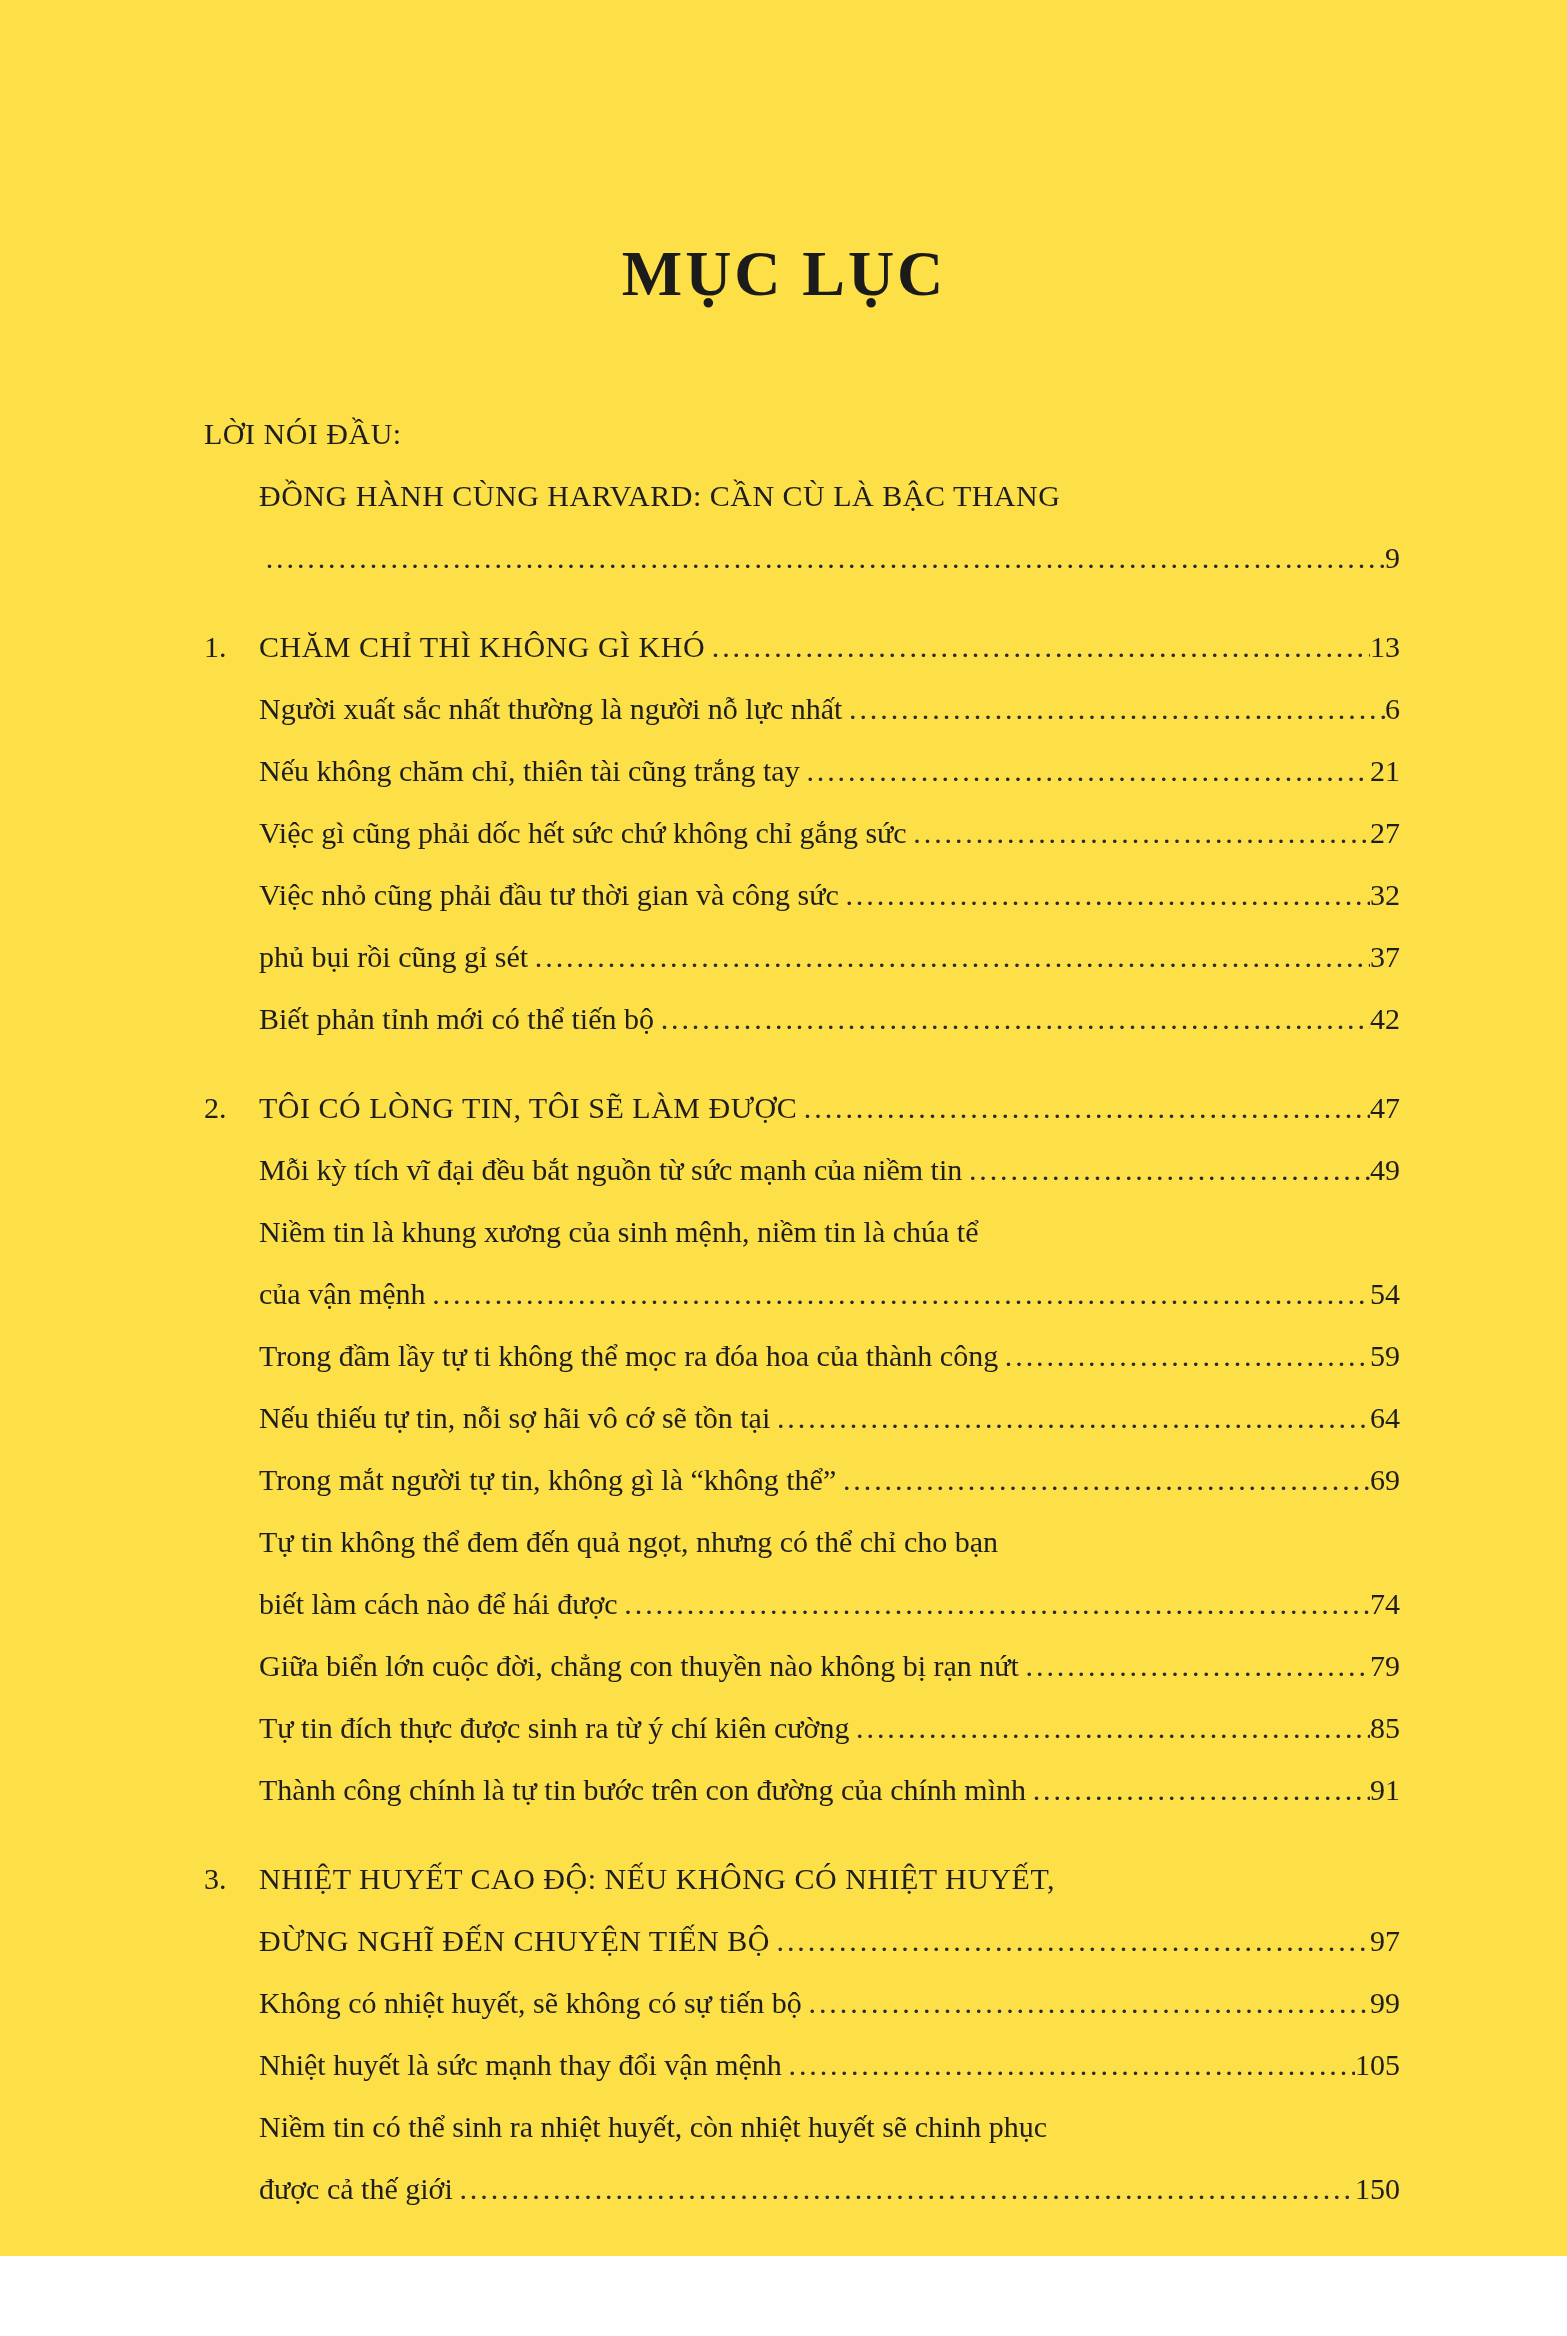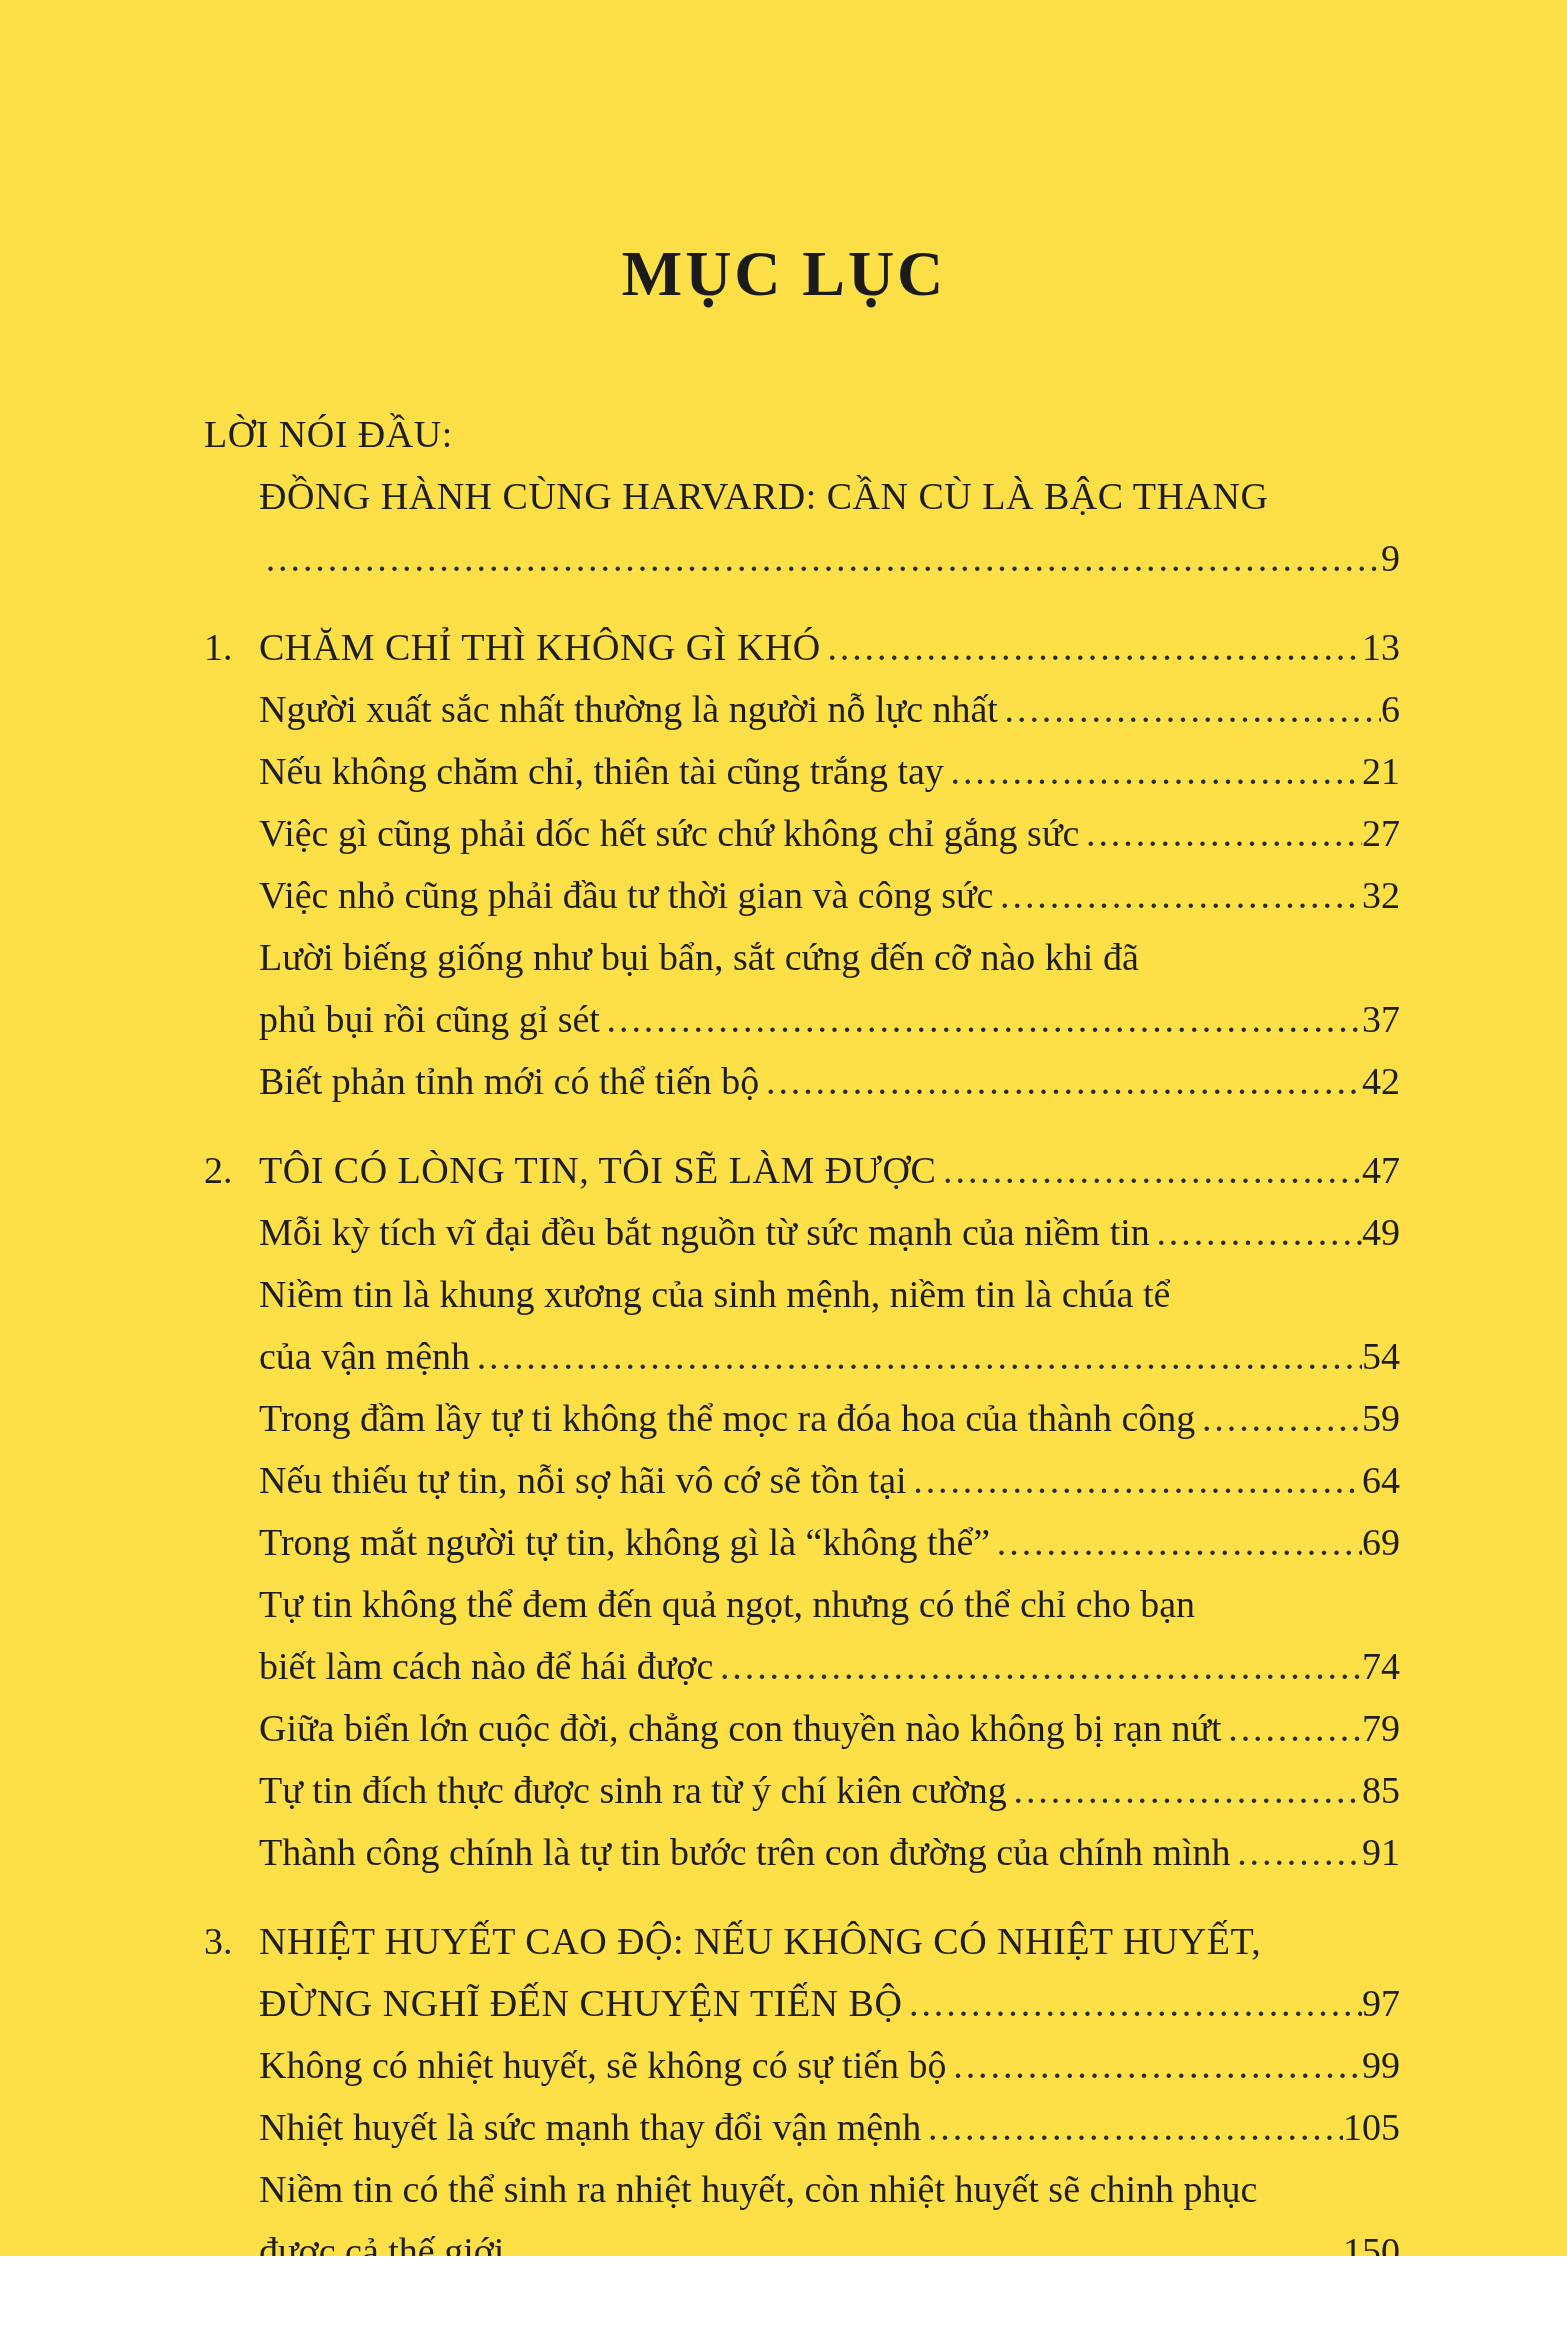--- a/index.html
+++ b/index.html
@@ -24,21 +24,21 @@
     text-align: center;
     font-size: 64px;
     font-weight: 600;
     letter-spacing: 2.9px;
     color: #1b1b1b;
   }
   .toc {
     margin-top: 92px;
     padding-left: 204px;
     padding-right: 168px;
-    font-size: 38px;
+    font-size: 30px;
     line-height: 62px;
   }
   .entry {
     position: relative;
     padding-left: 55px;
   }
   .entry.label { padding-left: 0; }
   .entry.chapter { margin-top: 27px; }
   .entry .num {
     position: absolute;
@@ -123,23 +123,20 @@
       </div>
       <div class="entry item">
         <div class="line">
           <span class="txt">Việc nhỏ cũng phải đầu tư thời gian và công sức</span>
           <span class="leader">............................................................................................................................................................................................................................................................................................................</span>
           <span class="pagenum">32</span>
         </div>
       </div>
       <div class="entry item">
         <div class="line">
-          <span class="txt">Lười biếng giống như bụi bẩn, sắt cứng đến cỡ nào khi đã</span>
-        </div>
-        <div class="line">
           <span class="txt">phủ bụi rồi cũng gỉ sét</span>
           <span class="leader">............................................................................................................................................................................................................................................................................................................</span>
           <span class="pagenum">37</span>
         </div>
       </div>
       <div class="entry item">
         <div class="line">
           <span class="txt">Biết phản tỉnh mới có thể tiến bộ</span>
           <span class="leader">............................................................................................................................................................................................................................................................................................................</span>
           <span class="pagenum">42</span>

